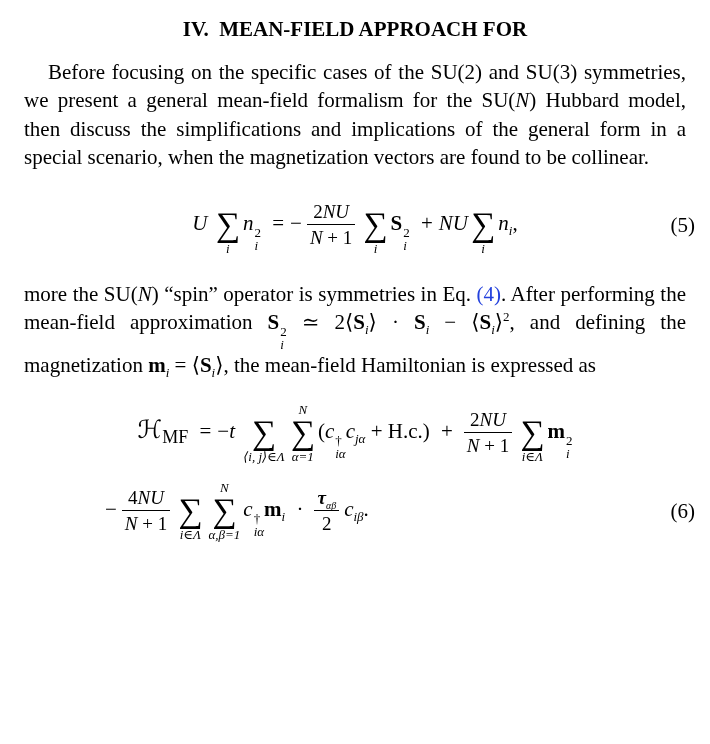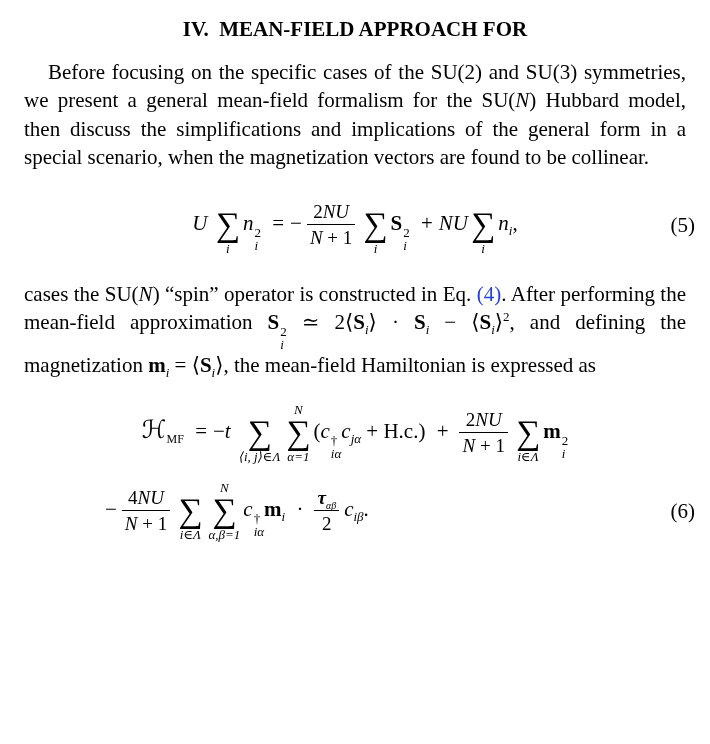--- a/index.html
+++ b/index.html
@@ -13,21 +13,21 @@
   .heading{font-weight:bold;text-align:center;line-height:1.27;margin:6px 0 15px;}
   p{margin:11px;text-align:justify;line-height:1.36;}
   .ind{text-indent:24px;}
   .it{font-style:italic;}
   .bf{font-weight:bold;}
   .bi{font-weight:bold;font-style:italic;}
   .rm{font-style:normal;}
   .lk{color:var(--link,#2341dd);cursor:pointer;}
   sub{font-size:13px;line-height:0;}
   sup{font-size:13px;line-height:0;}
-  .ssub{font-style:normal;font-size:12px;}
+  .ssub{font-style:normal;font-size:18px;}
   .stack{display:inline-flex;flex-direction:column;align-items:flex-start;
          font-size:13px;line-height:13px;vertical-align:-7px;margin-left:1px;}
   .stack .t,.stack .b{display:block;}
   .eq{position:relative;margin:22px 0 24px;}
   .eqline{display:block;text-align:center;white-space:nowrap;}
   .eqline2{display:block;text-align:left;padding-left:92px;margin-top:16px;
            position:relative;white-space:nowrap;}
   .tag{position:absolute;right:2px;top:50%;transform:translateY(-50%);}
   .bigop{display:inline-flex;flex-direction:column;align-items:center;
          vertical-align:middle;margin:0 3px;}
@@ -76,21 +76,21 @@
             <span class="b it">i</span>
           </span></span>
       <span class="msp rm">+</span><span class="it">NU</span><span class="bigop">
           <span class="lim"></span>
           <span class="op">∑</span>
           <span class="lim">i</span>
         </span><span><span class="it">n</span><sub class="it">i</sub></span><span class="rm">,</span></span>
     <span class="tag">(5)</span>
   </div>
 
-  <p><span>cases the SU(</span><span class="it">N</span><span>) “spin” operator is constructed in Eq. </span><span class="lk">(4)</span><span>. After performing the mean-field approximation </span><span><span class="bf">S</span><span class="stack">
+  <p><span>more the SU(</span><span class="it">N</span><span>) “spin” operator is symmetries in Eq. </span><span class="lk">(4)</span><span>. After performing the mean-field approximation </span><span><span class="bf">S</span><span class="stack">
           <span class="t rm">2</span>
           <span class="b it">i</span>
         </span></span>
   <span>≃ 2</span><span>⟨</span><span class="bf">S</span><sub class="it">i</sub><span>⟩</span><span>&nbsp;·&nbsp;</span><span class="bf">S</span><sub class="it">i</sub><span>&nbsp;−&nbsp;</span><span>⟨</span><span class="bf">S</span><sub class="it">i</sub><span>⟩</span><sup class="rm">2</sup><span>, and defining the magnetization </span><span class="bf">m</span><sub class="it">i</sub><span>&nbsp;=&nbsp;</span><span>⟨</span><span class="bf">S</span><sub class="it">i</sub><span>⟩</span><span>, the mean-field Hamiltonian is expressed as</span></p>
 
   <div class="eq">
     <span class="eqline"><span><span class="hH">ℋ</span><sub class="ssub">MF</sub></span>
       <span class="msp rm">=</span><span class="rm">−</span><span class="it">t</span>
       <span class="bigop">
           <span class="lim"></span>

